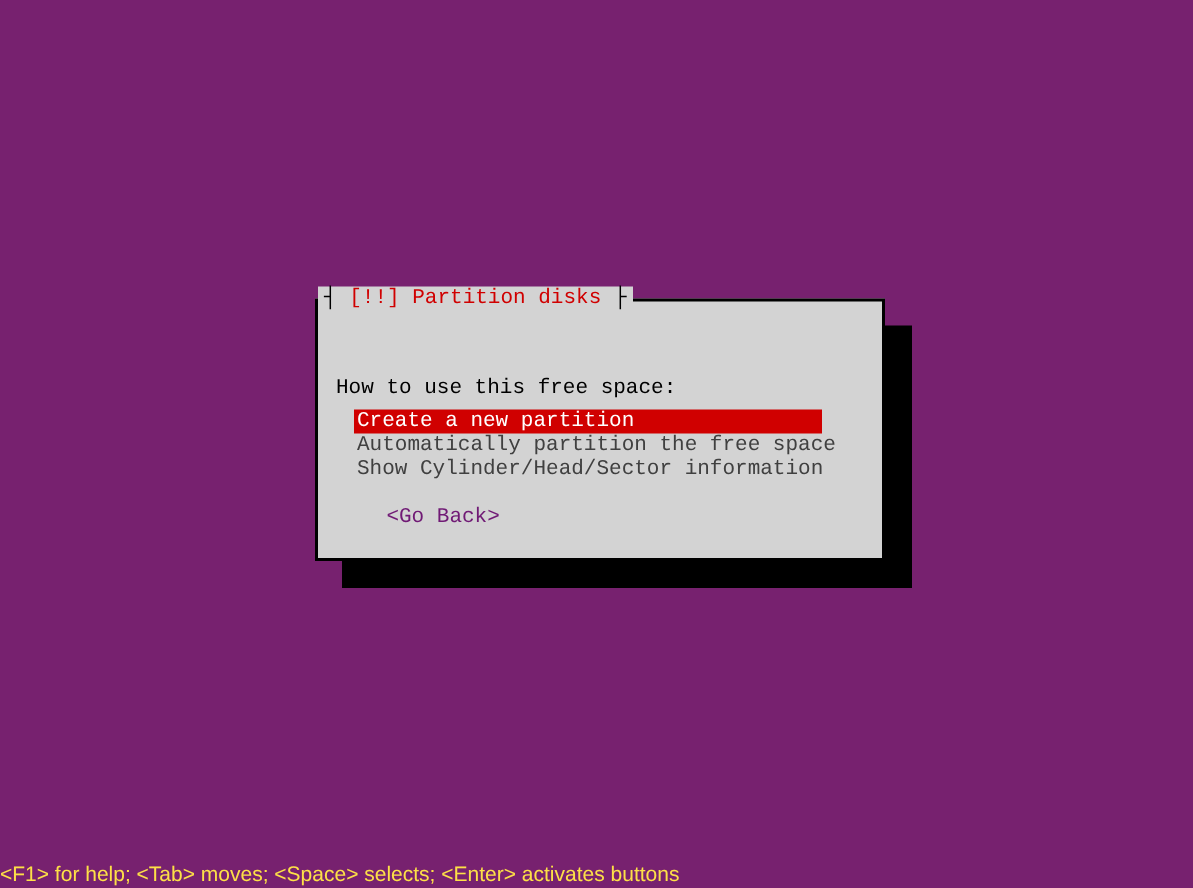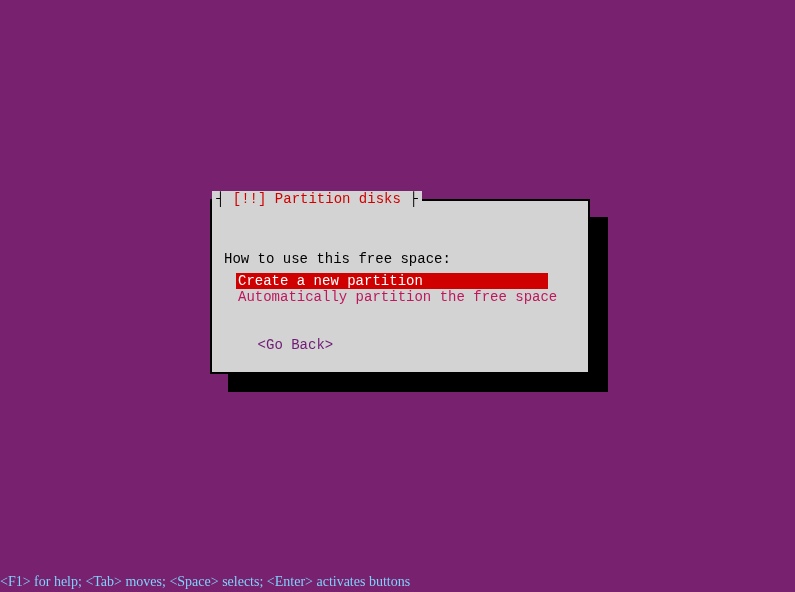--- a/index.html
+++ b/index.html
@@ -56,21 +56,21 @@
       left: 12px;
       color: #000000;
     }
     .options {
       position: absolute;
       top: 72px;
       left: 12px;
       margin-left: 12px;
     }
     .option {
-      color: #be185d;
+      color: #404040;
       white-space: pre;
       line-height: 16px;
       padding: 0 2px;
     }
     .option.selected {
       background-color: #d00000;
       color: #ffffff;
       width: 312px;
     }
     .goback {
@@ -78,22 +78,22 @@
       top: 136px;
       left: 12px;
       color: #701a75;
       white-space: pre;
     }
     .statusbar {
       position: absolute;
       bottom: 0;
       left: 0;
       width: 100%;
-      color: #7dd3fc;
-      font-family: Liberation Serif, serif;
+      color: #fde047;
+      font-family: Liberation Sans, sans-serif;
       font-size: 14px;
       padding: 2px 0;
     }
   </style>
 </head>
 <body>
 
 <div class="dialog-shadow"></div>
 
 <div class="dialog">
@@ -101,18 +101,19 @@
     <span class="title-bg">
       <span class="title-bracket">┤ </span><span class="title-text">[!!]</span><span class="title-text"> </span><span class="title-text">Partition disks</span><span class="title-bracket"> ├</span>
     </span>
   </div>
 
   <div class="prompt">How to use this free space:</div>
 
   <div class="options">
     <div class="option selected">Create a new partition</div>
     <div class="option">Automatically partition the free space</div>
+    <div class="option">Show Cylinder/Head/Sector information</div>
   </div>
 
   <div class="goback">    &lt;Go Back&gt;</div>
 </div>
 
 <div class="statusbar">&lt;F1&gt; for help; &lt;Tab&gt; moves; &lt;Space&gt; selects; &lt;Enter&gt; activates buttons</div>
 
 </body></html>

